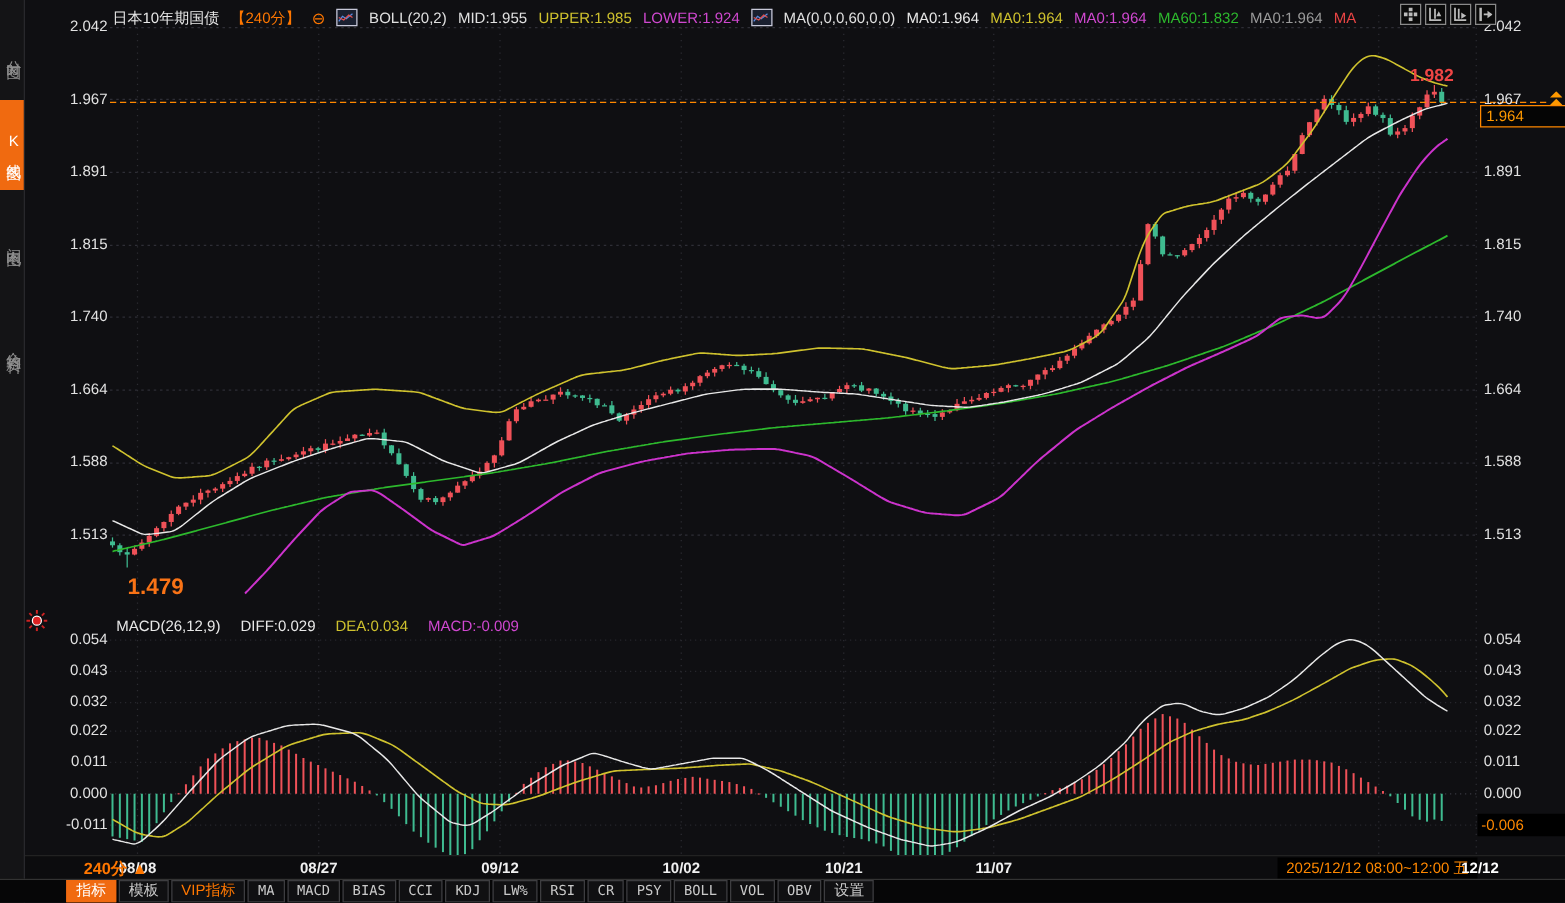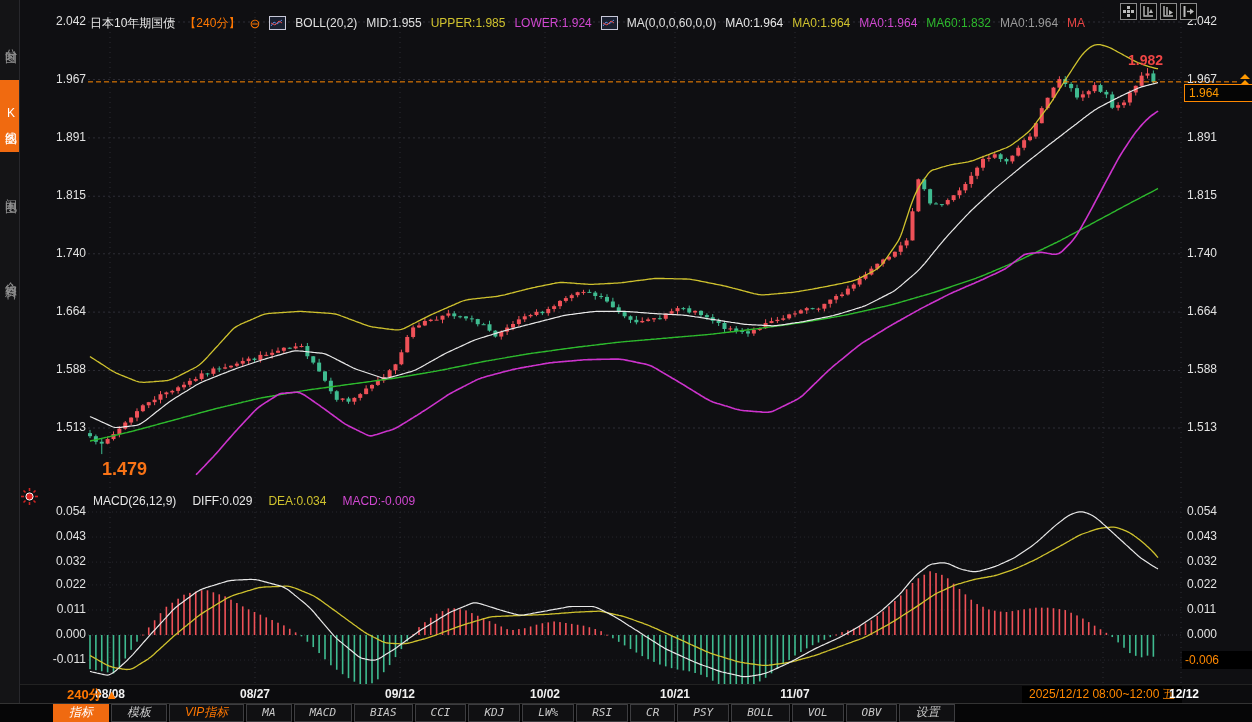--- a/index.html
+++ b/index.html
@@ -7,41 +7,41 @@
        font-family:"Liberation Sans",sans-serif;color:#e0e0e0;}
   #stage{position:absolute;left:0;top:0;width:1252px;height:722px;}
   svg#chart{position:absolute;left:0;top:0;z-index:1;}
   
   .sidebar{position:absolute;left:0;top:0;width:19px;height:722px;background:#141416;
            border-right:1px solid #28282c;z-index:20;}
   .side-tab{position:absolute;left:0;width:19px;writing-mode:vertical-rl;text-orientation:upright;
             color:#8f8f8f;font-size:12px;letter-spacing:2px;text-align:center;cursor:pointer;}
   .side-tab.active{background:#f06a10;color:#fff;}
   
-  .hdr{position:absolute;left:90px;top:15px;height:16px;display:flex;gap:9px;align-items:center;
+  .hdr{position:absolute;left:90px;top:6px;height:16px;display:flex;gap:9px;align-items:center;
        font-size:12px;white-space:nowrap;z-index:25;}
   .hdr span{display:inline-block;}
   
   .ylab{position:absolute;left:28px;width:58px;text-align:right;font-size:12px;color:#e2e2e2;z-index:15;}
   .ylabr{position:absolute;left:1187px;font-size:12px;color:#e2e2e2;z-index:15;}
   .xlab{position:absolute;top:687px;transform:translateX(-50%);font-size:12px;font-weight:bold;
         color:#f0f0f0;z-index:15;}
   
   .xaxis-row{position:absolute;left:20px;top:684px;width:1232px;height:19px;background:#0c0c0e;
              border-top:1px solid #222;z-index:10;}
   .period-btn{position:absolute;left:30px;top:686px;color:#ff7700;font-weight:bold;font-size:13px;
               z-index:16;cursor:pointer;margin-left:37px;}
   .session-box{position:absolute;left:1022px;top:686px;height:20px;background:#000;color:#ff8800;
                font-size:12px;line-height:16px;padding:0 7px;z-index:16;white-space:nowrap;}
   .curdate{position:absolute;left:1169px;top:687px;font-size:12px;font-weight:bold;color:#fff;z-index:16;}
   .toolbar{position:absolute;left:0;top:703px;width:1252px;height:19px;background:#060607;
            border-top:1px solid #333;display:flex;align-items:center;gap:2px;
            padding-left:53px;box-sizing:border-box;z-index:20;}
-  .tb-btn{font-size:12px;height:16px;line-height:15px;padding:0 15px;color:#c8c8c8;
-          border:1px solid #3d3d40;background:#101012;cursor:pointer;white-space:nowrap;font-style:italic;}
+  .tb-btn{font-size:12px;height:16px;line-height:15px;padding:0 7px;color:#c8c8c8;
+          border:1px solid #3d3d40;background:#101012;cursor:pointer;white-space:nowrap;}
   .tb-btn.mono{font-family:"DejaVu Sans Mono",monospace;font-size:11px;}
   .tb-btn.active{background:#f06a10;border-color:#f06a10;color:#fff;}
   .tb-btn.vip{color:#ff7700;}
   
   .high-label{position:absolute;left:1128px;top:52px;color:#ef4545;font-size:14px;font-weight:bold;z-index:15;}
   .low-label{position:absolute;left:102px;top:458px;color:#f97316;font-size:18px;font-weight:bold;z-index:15;}
   .px-box{position:absolute;left:1184px;top:84px;width:64px;height:16px;border:1px solid #ff8800;
           background:#050505;color:#ff9900;font-size:12px;line-height:16px;padding-left:4px;z-index:30;}
   .macd-box{position:absolute;left:1182px;top:651px;width:69px;height:18px;background:#000;
             color:#ff8800;font-size:12px;line-height:18px;padding-left:3px;z-index:30;}

